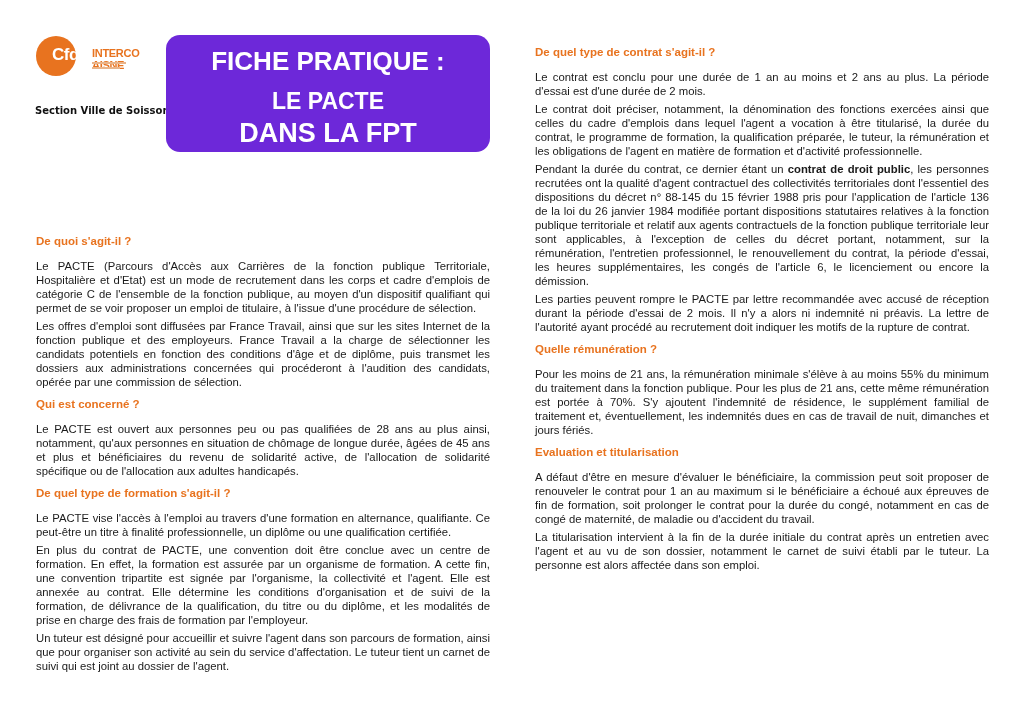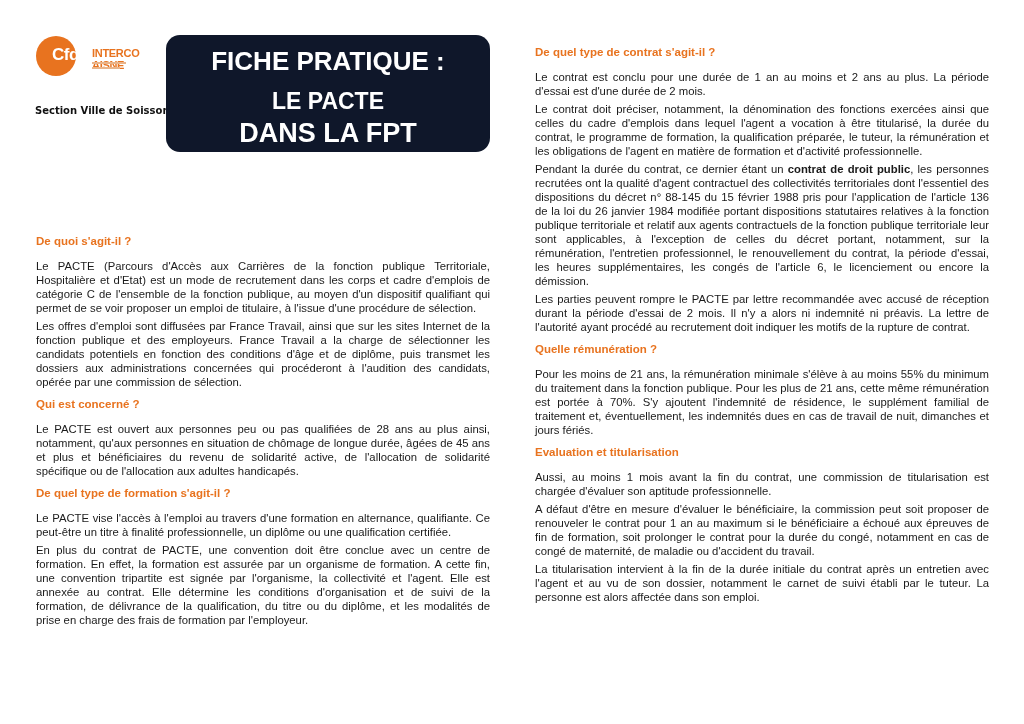--- a/index.html
+++ b/index.html
@@ -12,21 +12,21 @@
   .logo-cfdt { position:absolute; left:4px; top:9px; font-weight:bold; color:#fff; font-size:17px;
                letter-spacing:-0.5px; font-family:"Liberation Sans", sans-serif;margin-left:12px; }
   .logo-org { position:absolute; left:56px; top:11px; color:#e8731f; font-size:11px; font-weight:bold;
               font-family:"Liberation Sans Narrow","Liberation Sans", sans-serif; letter-spacing:-0.3px; }
   .logo-sub { position:absolute; left:56px; top:26px; width:34px; height:2px; background:#e9b48a; }
   .logo-sub2 { position:absolute; left:56px; top:31px; width:28px; height:2px; background:#e9b48a; }
 
   .section-label { position:absolute; left:35px; top:105px; font-size:10px; font-weight:bold; color:#111;
                    font-family:"DejaVu Sans", sans-serif; }
 
-  .title-box { position:absolute; left:166px; top:35px; width:324px; height:117px; background:#0f172a;
+  .title-box { position:absolute; left:166px; top:35px; width:324px; height:117px; background:#6d28d9;
                border-radius:14px; color:#fff; text-align:center; font-weight:bold; }
   .title-line1 { position:absolute; left:0; right:0; top:11px; font-size:26px; }
   .title-line2 { position:absolute; left:0; right:0; top:53px; font-size:23px;text-align:center; }
   .title-line3 { position:absolute; left:0; right:0; top:83px; font-size:27px; }
 
   .col { position:absolute; font-size:11.3px; line-height:14px; text-align:justify; }
   .col-left { left:36px; top:226px; width:454px; }
   .col-right { left:535px; top:37px; width:454px; }
 
   .h { color:#e8731f; font-weight:bold; font-size:11.5px; margin:8px 0 11px 0; }
@@ -60,34 +60,34 @@
     <p class="p">Les offres d'emploi sont diffusées par France Travail, ainsi que sur les sites Internet de la fonction publique et des employeurs. France Travail a la charge de sélectionner les candidats potentiels en fonction des conditions d'âge et de diplôme, puis transmet les dossiers aux administrations concernées qui procéderont à l'audition des candidats, opérée par une commission de sélection.</p>
   </div>
   <div class="sec">
     <div class="h">Qui est concerné ?</div>
     <p class="p">Le PACTE est ouvert aux personnes peu ou pas qualifiées de 28 ans au plus ainsi, notamment, qu'aux personnes en situation de chômage de longue durée, âgées de 45 ans et plus et bénéficiaires du revenu de solidarité active, de l'allocation de solidarité spécifique ou de l'allocation aux adultes handicapés.</p>
   </div>
   <div class="sec">
     <div class="h">De quel type de formation s'agit-il ?</div>
     <p class="p">Le PACTE vise l'accès à l'emploi au travers d'une formation en alternance, qualifiante. Ce peut-être un titre à finalité professionnelle, un diplôme ou une qualification certifiée.</p>
     <p class="p">En plus du contrat de PACTE, une convention doit être conclue avec un centre de formation. En effet, la formation est assurée par un organisme de formation. A cette fin, une convention tripartite est signée par l'organisme, la collectivité et l'agent. Elle est annexée au contrat. Elle détermine les conditions d'organisation et de suivi de la formation, de délivrance de la qualification, du titre ou du diplôme, et les modalités de prise en charge des frais de formation par l'employeur.</p>
+    <p class="p">Un tuteur est désigné pour accueillir et suivre l'agent dans son parcours de formation, ainsi que pour organiser son activité au sein du service d'affectation. Le tuteur tient un carnet de suivi qui est joint au dossier de l'agent.</p>
   </div>
 </div>
 
 <div class="col col-right">
   <div class="sec">
     <div class="h">De quel type de contrat s'agit-il ?</div>
     <p class="p">Le contrat est conclu pour une durée de 1 an au moins et 2 ans au plus. La période d'essai est d'une durée de 2 mois.</p>
     <p class="p">Le contrat doit préciser, notamment, la dénomination des fonctions exercées ainsi que celles du cadre d'emplois dans lequel l'agent a vocation à être titularisé, la durée du contrat, le programme de formation, la qualification préparée, le tuteur, la rémunération et les obligations de l'agent en matière de formation et d'activité professionnelle.</p>
     <p class="p"><span>Pendant la durée du contrat, ce dernier étant un </span><b>contrat de droit public</b><span>, les personnes recrutées ont la qualité d'agent contractuel des collectivités territoriales dont l'essentiel des dispositions du décret n° 88-145 du 15 février 1988 pris pour l'application de l'article 136 de la loi du 26 janvier 1984 modifiée portant dispositions statutaires relatives à la fonction publique territoriale et relatif aux agents contractuels de la fonction publique territoriale leur sont applicables, à l'exception de celles du décret portant, notamment, sur la rémunération, l'entretien professionnel, le renouvellement du contrat, la période d'essai, les heures supplémentaires, les congés de l'article 6, le licenciement ou encore la démission.</span></p>
     <p class="p">Les parties peuvent rompre le PACTE par lettre recommandée avec accusé de réception durant la période d'essai de 2 mois. Il n'y a alors ni indemnité ni préavis. La lettre de l'autorité ayant procédé au recrutement doit indiquer les motifs de la rupture de contrat.</p>
   </div>
   <div class="sec">
     <div class="h">Quelle rémunération ?</div>
     <p class="p">Pour les moins de 21 ans, la rémunération minimale s'élève à au moins 55% du minimum du traitement dans la fonction publique. Pour les plus de 21 ans, cette même rémunération est portée à 70%. S'y ajoutent l'indemnité de résidence, le supplément familial de traitement et, éventuellement, les indemnités dues en cas de travail de nuit, dimanches et jours fériés.</p>
   </div>
   <div class="sec">
     <div class="h">Evaluation et titularisation</div>
-    <p class="p">Aussi, au moins 1 mois avant la fin du contrat, une commission de titularisation est chargée d'évaluer son aptitude professionnelle.</p>
     <p class="p">A défaut d'être en mesure d'évaluer le bénéficiaire, la commission peut soit proposer de renouveler le contrat pour 1 an au maximum si le bénéficiaire a échoué aux épreuves de fin de formation, soit prolonger le contrat pour la durée du congé, notamment en cas de congé de maternité, de maladie ou d'accident du travail.</p>
     <p class="p">La titularisation intervient à la fin de la durée initiale du contrat après un entretien avec l'agent et au vu de son dossier, notamment le carnet de suivi établi par le tuteur. La personne est alors affectée dans son emploi.</p>
   </div>
 </div>
 
 </body></html>

